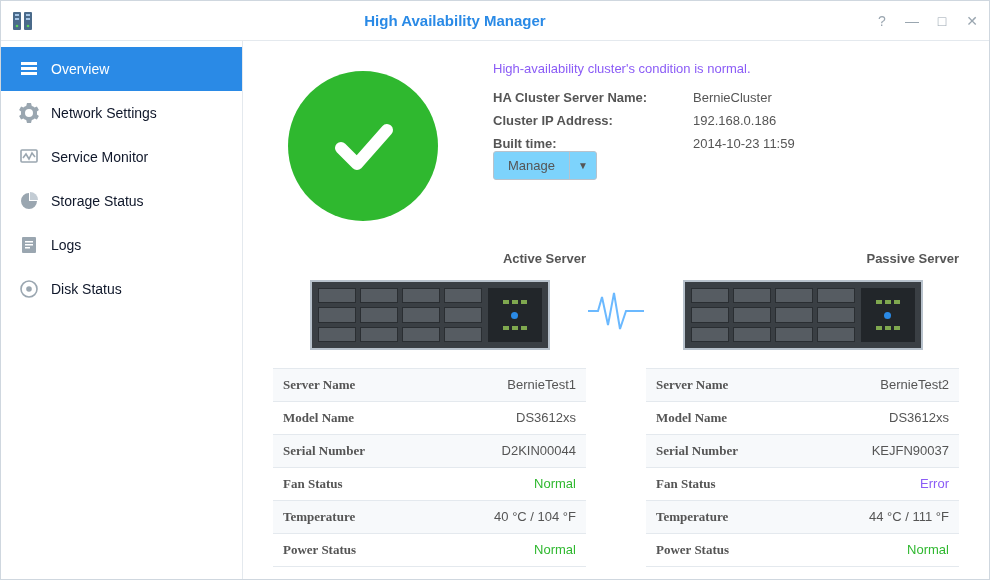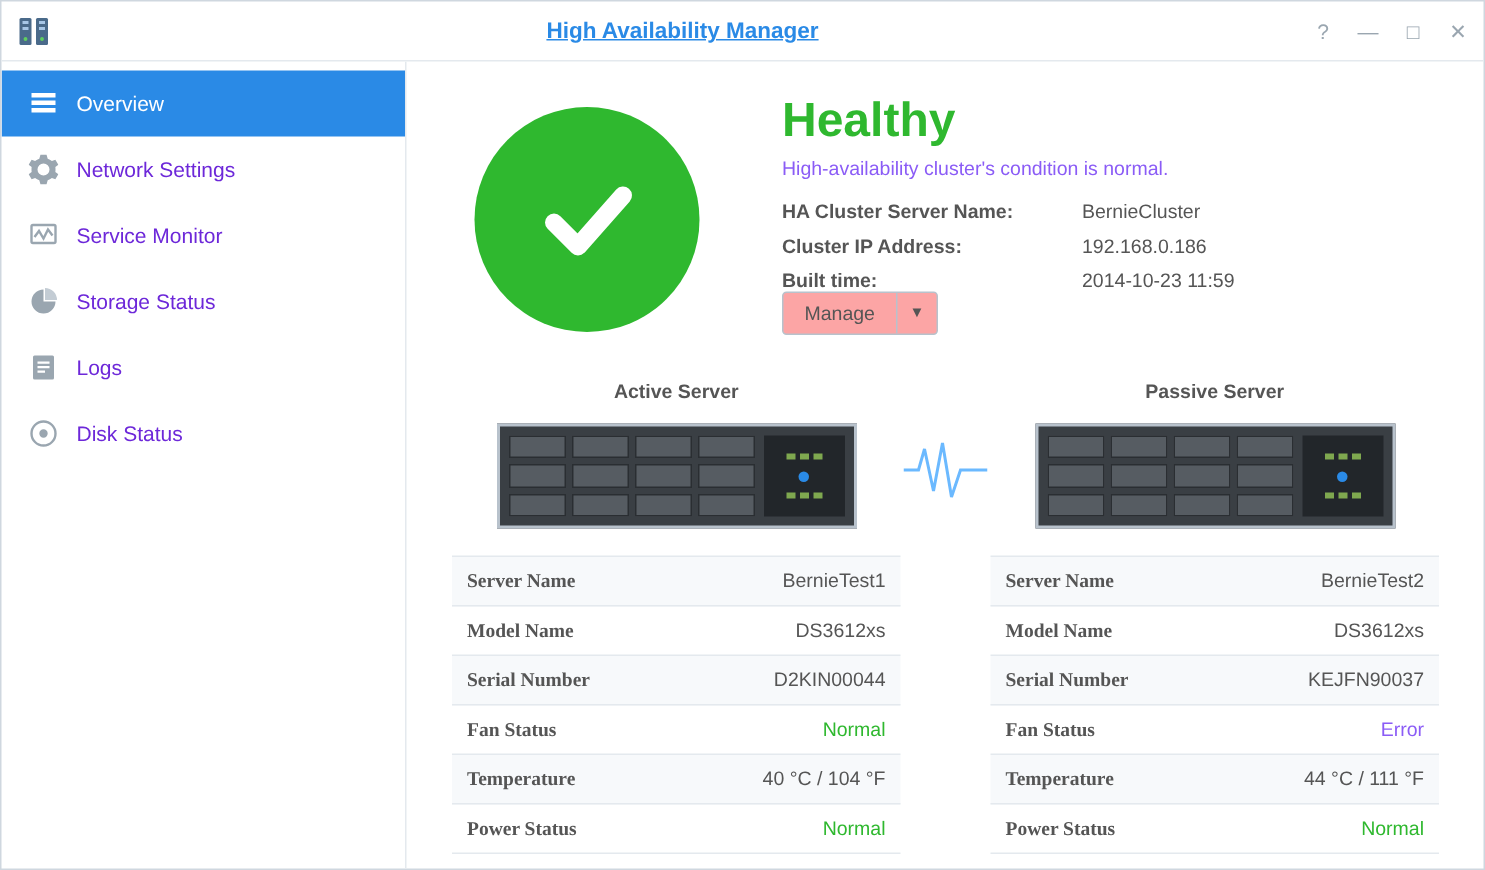--- a/index.html
+++ b/index.html
@@ -28,49 +28,48 @@
   .titlebar .app-icon {
     width: 24px; height: 24px;
     display:flex; align-items:center; justify-content:center;
   }
   .titlebar .title {
     flex: 1;
     text-align: center;
     color: #2a8ae6;
     font-weight: bold;
     font-size: 15px;
-    text-decoration: underline;
   }
   .titlebar .controls {
     display: flex;
     gap: 16px;
     align-items: center;
     color: #9aa6b0;
   }
   .titlebar .controls span { width:14px; text-align:center; font-size:14px; line-height:14px; }
 
   
   .body {
     flex: 1;
     display: flex;
     overflow: hidden;
   }
   .sidebar {
-    width: 270px;
+    width: 242px;
     border-right: 1px solid #e4e9ee;
     padding-top: 6px;
   }
   .side-item {
     display: flex;
     align-items: center;
     gap: 12px;
     height: 44px;
     padding: 0 18px;
     font-size: 14px;
-    color: #6d28d9;
+    color: #0f172a;
     cursor: pointer;
   }
   .side-item.active {
     background: #2a8ae6;
     color: #fff;
   }
   .side-item .sicon { width:20px; height:20px; display:flex; align-items:center; justify-content:center; }
 
   .content {
     flex: 1;
@@ -112,21 +111,21 @@
     font-size: 13px;
     color: #555;
   }
   .info-grid .lbl { font-weight:600; }
   .manage-btn {
     display: inline-flex;
     align-items: stretch;
     border: 1px solid #b8c2cc;
     border-radius: 3px;
     overflow: hidden;
-    background: #fca5a5;
+    background: #7dd3fc;
   }
   .manage-btn > span {
     padding: 6px 14px;
     font-size: 13px;
     color:#555;
     cursor:pointer;
   }
   .manage-btn .caret {
     border-left: 1px solid #b8c2cc;
     padding: 6px 8px;
@@ -137,21 +136,21 @@
   
   .servers {
     display: flex;
     align-items: flex-start;
     gap: 0;
   }
   .server-col {
     flex: 1;
   }
   .server-heading {
-    text-align: center;
+    text-align: right;
     font-weight: 600;
     color:#555;
     margin-bottom: 14px;
   }
   .server-img {
     display:flex; justify-content:center; margin-bottom:18px;
   }
   .rack {
     width: 240px; height: 70px;
     background: #3a3f44;
@@ -291,21 +290,20 @@
 
       <div class="status-row">
         <div class="status-icon-wrap">
           <div class="status-circle">
             <svg width="80" height="80" viewBox="0 0 80 80">
                 <polyline points="18,42 34,58 64,24" fill="none" stroke="#fff" stroke-width="12" stroke-linecap="round" stroke-linejoin="round"></polyline>
               </svg>
           </div>
         </div>
         <div class="status-info">
-          <div class="status-title">Healthy</div>
           <div class="status-desc">High-availability cluster's condition is normal.</div>
           <div class="info-grid">
             <div class="lbl">HA Cluster Server Name:</div>
             <div>BernieCluster</div>
             <div class="lbl">Cluster IP Address:</div>
             <div>192.168.0.186</div>
             <div class="lbl">Built time:</div>
             <div>2014-10-23 11:59</div>
           </div>
           <div class="manage-btn">

